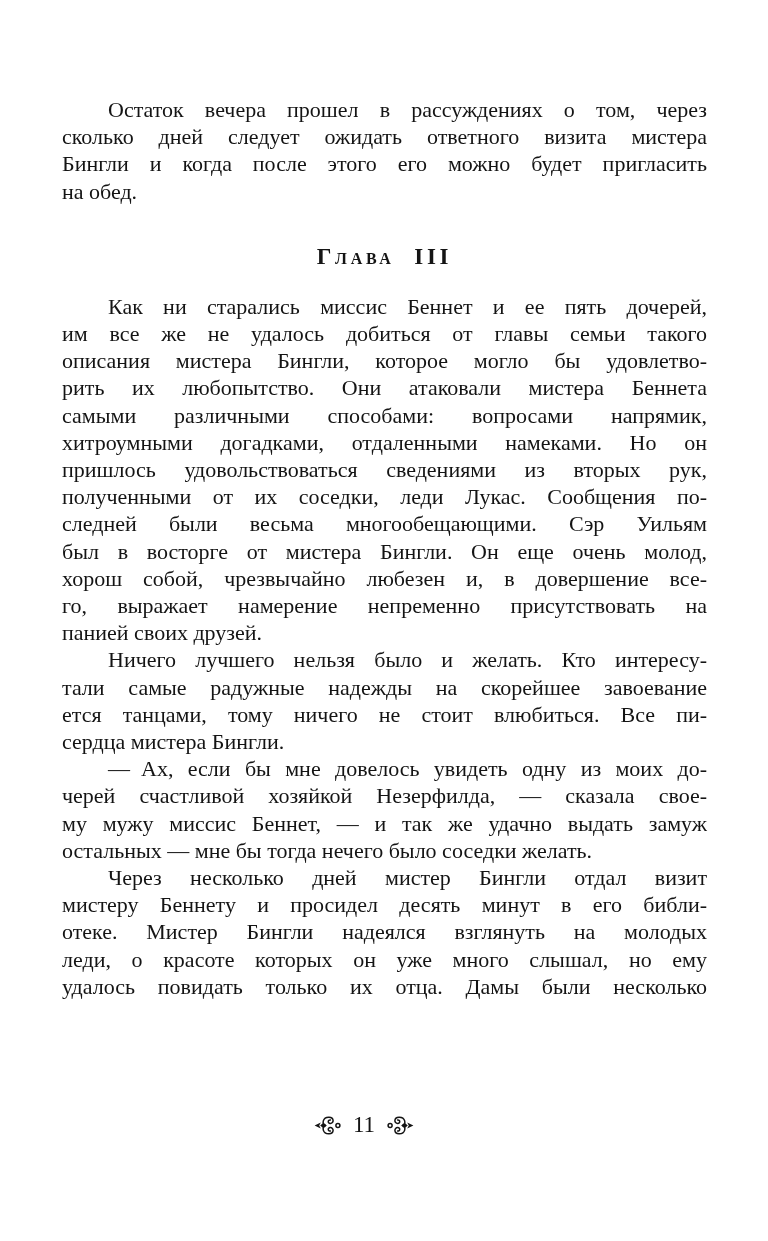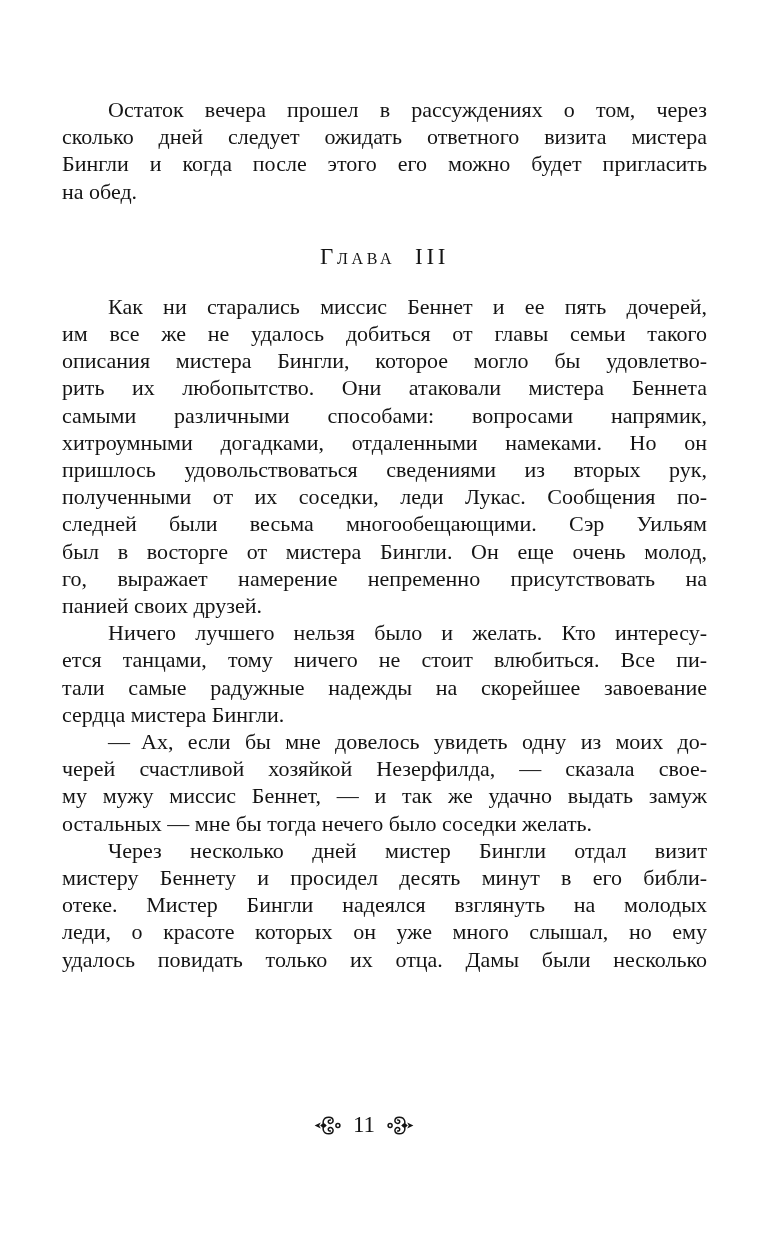--- a/index.html
+++ b/index.html
@@ -32,21 +32,21 @@
     text-align: justify;
     text-align-last: justify;
     text-justify: inter-word;
     white-space: normal;
   }
   .line.final { text-align-last: left; }
   .line.indent { text-indent: 46px; }
   .chapter-heading {
     margin: 37px 0 21px 0;
     font-size: 23px;
-    font-weight: normal;
+    font-weight: bold;
     font-variant: small-caps;
     letter-spacing: 0.16em;
     word-spacing: 0.45em;
     text-align: center;
     line-height: 30px;
     color: #141414;
   }
   .folio {
     position: absolute;
     left: 0;
@@ -88,27 +88,28 @@
         <div class="line indent">Как ни старались миссис Беннет и ее пять дочерей,</div>
         <div class="line">им все же не удалось добиться от главы семьи такого</div>
         <div class="line">описания мистера Бингли, которое могло бы удовлетво-</div>
         <div class="line">рить их любопытство. Они атаковали мистера Беннета</div>
         <div class="line">самыми различными способами: вопросами напрямик,</div>
         <div class="line">хитроумными догадками, отдаленными намеками. Но он</div>
         <div class="line">пришлось удовольствоваться сведениями из вторых рук,</div>
         <div class="line">полученными от их соседки, леди Лукас. Сообщения по-</div>
         <div class="line">следней были весьма многообещающими. Сэр Уильям</div>
         <div class="line">был в восторге от мистера Бингли. Он еще очень молод,</div>
+        <div class="line">хорош собой, чрезвычайно любезен и, в довершение все-</div>
         <div class="line">го, выражает намерение непременно присутствовать на</div>
         <div class="line final">панией своих друзей.</div>
       </div>
       <div class="para">
         <div class="line indent">Ничего лучшего нельзя было и желать. Кто интересу-</div>
+        <div class="line">тали самые радужные надежды на скорейшее завоевание</div>
         <div class="line">ется танцами, тому ничего не стоит влюбиться. Все пи-</div>
-        <div class="line">тали самые радужные надежды на скорейшее завоевание</div>
         <div class="line final">сердца мистера Бингли.</div>
       </div>
       <div class="para">
         <div class="line indent">— Ах, если бы мне довелось увидеть одну из моих до-</div>
         <div class="line">черей счастливой хозяйкой Незерфилда, — сказала свое-</div>
         <div class="line">му мужу миссис Беннет, — и так же удачно выдать замуж</div>
         <div class="line final">остальных — мне бы тогда нечего было соседки желать.</div>
       </div>
       <div class="para">
         <div class="line indent">Через несколько дней мистер Бингли отдал визит</div>

